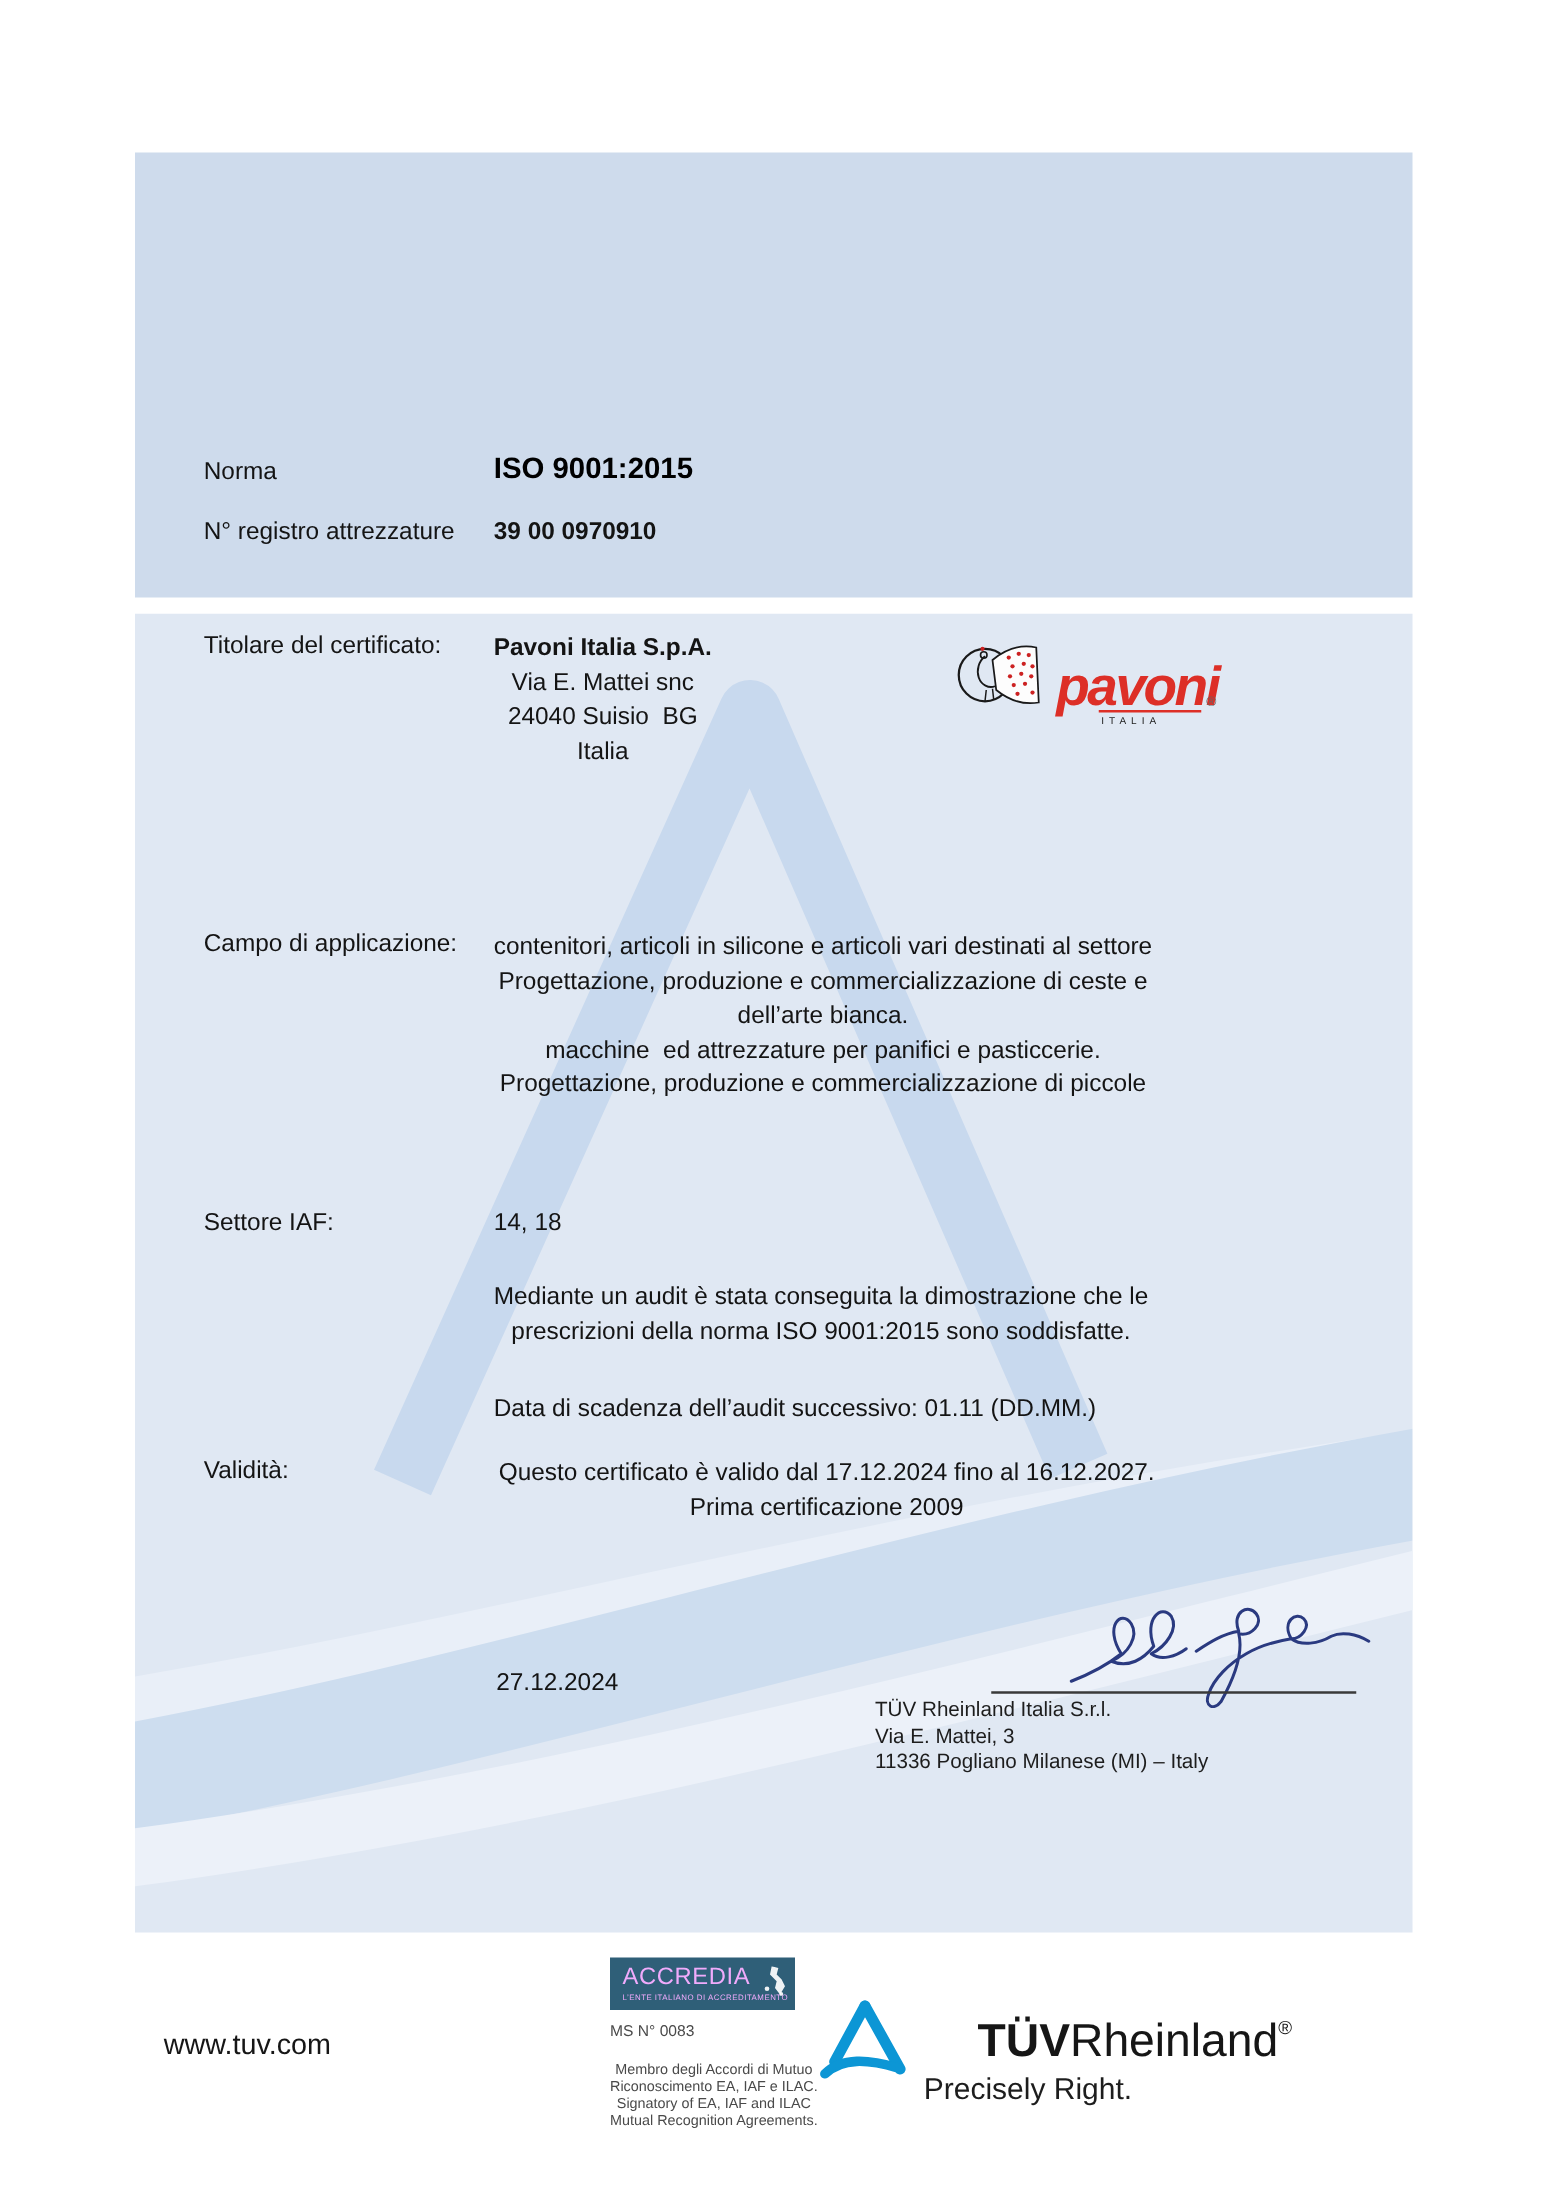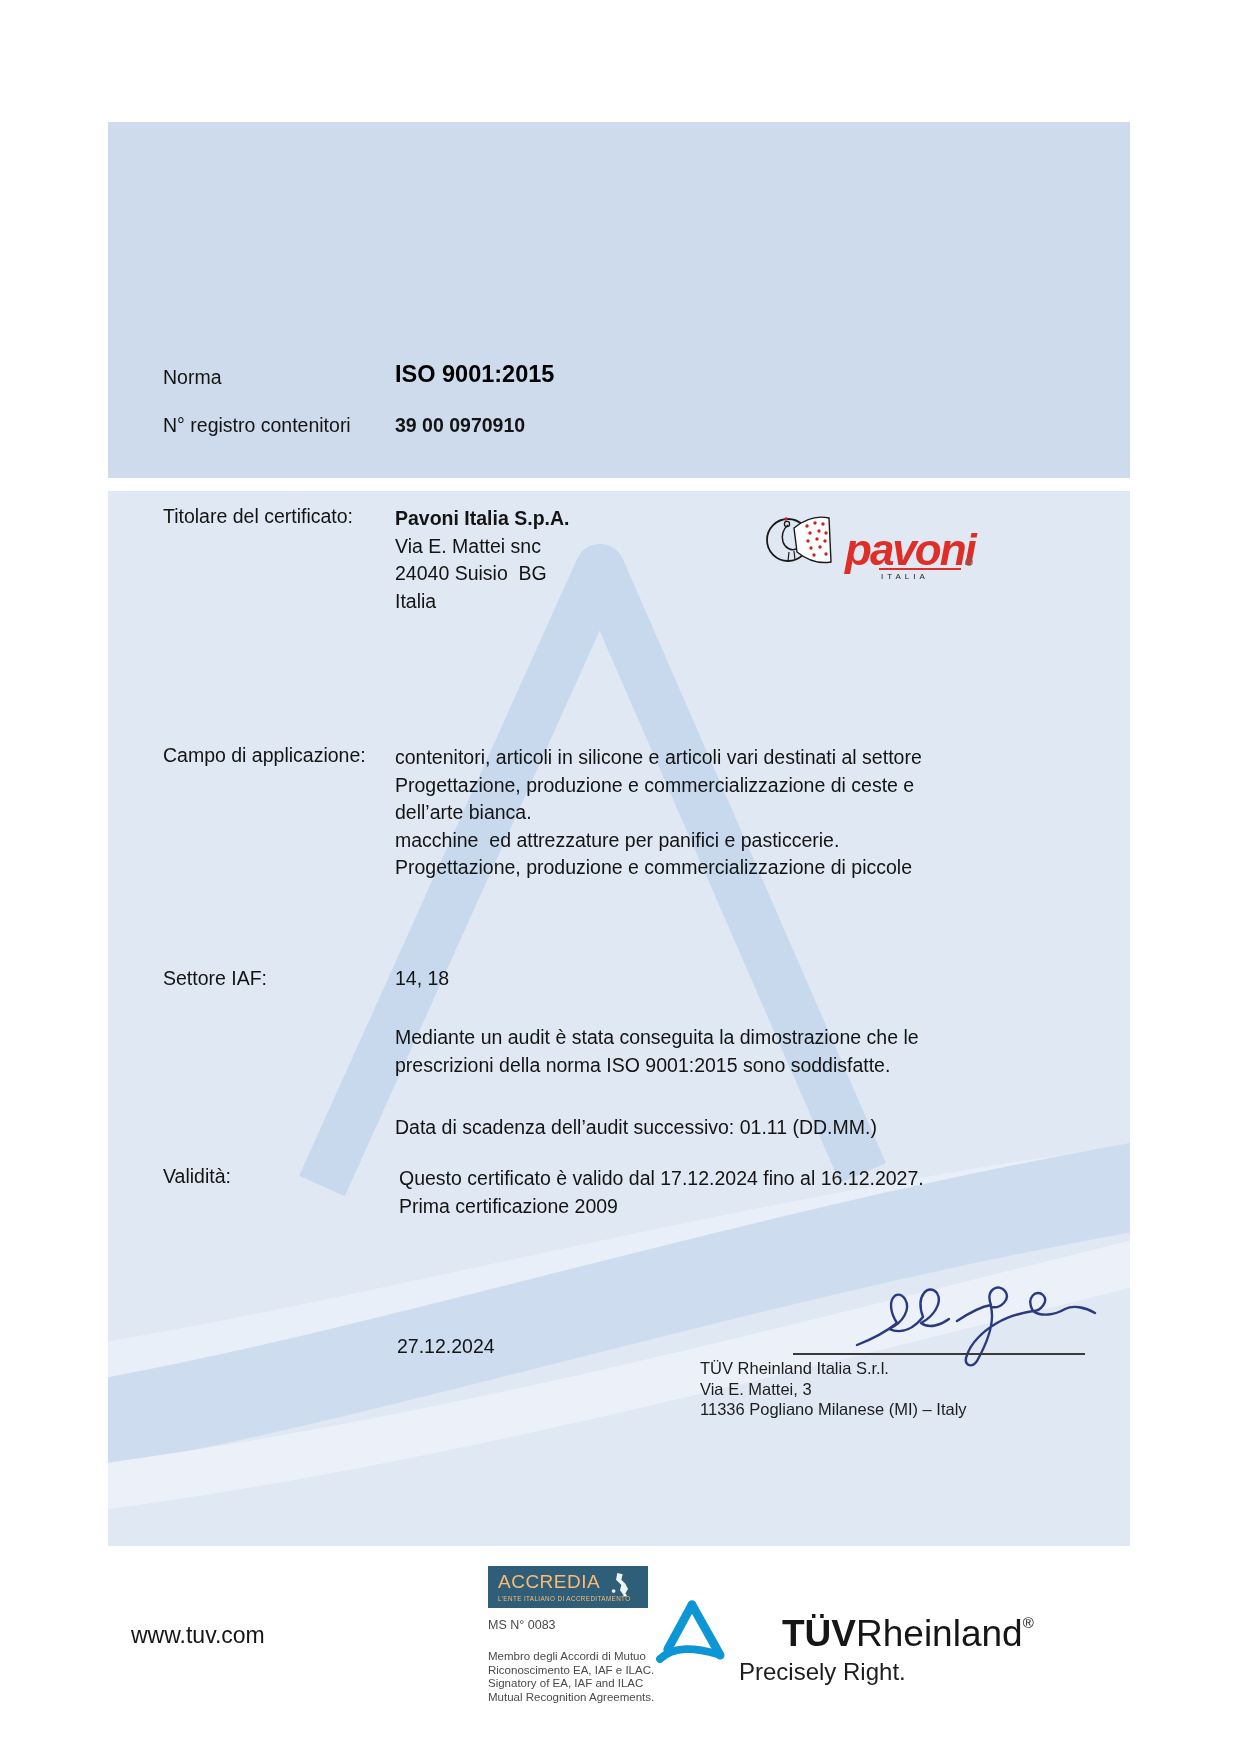--- a/index.html
+++ b/index.html
@@ -6,32 +6,32 @@
   .page{position:relative;width:1241px;height:1755px;background:#ffffff;overflow:hidden;
         font-family:"Liberation Sans",sans-serif;color:#111;}
   .abs{position:absolute;}
   .band{position:absolute;left:108px;width:1022px;}
   .band-header{top:122px;height:356px;background:#cedbec;}
   .band-body{top:491px;height:1055px;background:#e0e8f3;overflow:hidden;}
   .doc-title{font-size:93px;line-height:1.05;color:#000;letter-spacing:-1px;}
   .lbl{font-size:19.5px;color:#141414;}
   .val{font-size:19.5px;color:#141414;}
   .b{font-weight:bold;}
-  .line{white-space:pre;}
+  .line{white-space:pre;text-align:center;}
   .block{line-height:27.5px;font-size:19.5px;color:#141414;}
   .norma-val{font-size:23.5px;font-weight:bold;color:#000;}
   .z2{z-index:2;}
   .watermark{position:absolute;left:0;top:0;z-index:0;pointer-events:none;}
   .sig-rule{height:2px;background:#3a3a3a;}
   .issuer{font-size:16.5px;line-height:20.5px;color:#1d1d1d;}
   .pav-word{font-size:44px;font-weight:bold;font-style:italic;letter-spacing:-2px;color:#dd2f27;line-height:1;}
   .pav-sub{font-size:8px;letter-spacing:4px;color:#222;}
   .pav-rule{height:2px;background:#dd2f27;}
   .pav-reg{font-size:11px;color:#666;}
-  .accredia-box{width:160px;height:42px;background:#2f5f78;color:#fdba74;}
+  .accredia-box{width:148px;height:42px;background:#2f5f78;color:#f0abfc;}
   .accredia-name{font-size:19px;letter-spacing:.5px;line-height:20px;}
   .accredia-sub{font-size:6.3px;letter-spacing:.4px;white-space:pre;}
   .ms{font-size:12.5px;color:#4a4a4a;}
   .mutual{font-size:11.5px;line-height:13.5px;color:#4a4a4a;}
   .tuv-word{font-size:37px;color:#161616;line-height:40px;white-space:nowrap;}
   .tuv-word .bold{font-weight:bold;margin-left:45px;}
   .tuv-word sup{font-size:15px;vertical-align:18px;}
   .tagline{font-size:24px;color:#1d1d1d;}
   .website{font-size:23px;color:#161616;}
 </style>
@@ -48,21 +48,21 @@
       <path d="M-40,880 C280,830 620,730 1060,672" fill="none" stroke="#e9eff8" stroke-width="46"></path>
       <path d="M-40,938 C280,884 640,762 1060,690" fill="none" stroke="#cdddef" stroke-width="88"></path>
       <path d="M-40,1000 C320,956 700,852 1060,764" fill="none" stroke="#ecf1f9" stroke-width="46"></path>
     </svg>
   </div>
 
 
   <div class="abs lbl z2" style="left:163px;top:366px;">Norma</div>
   <div class="abs norma-val z2" style="left:395px;top:361px;">ISO 9001:2015</div>
 
-  <div class="abs lbl z2" style="left:163px;top:414px;">N° registro contenitori</div>
+  <div class="abs lbl z2" style="left:163px;top:414px;">N° registro attrezzature</div>
   <div class="abs val b z2" style="left:395px;top:414px;">39 00 0970910</div>
 
   <div class="abs lbl z2" style="left:163px;top:505px;">Titolare del certificato:</div>
   <div class="abs block z2" style="left:395px;top:505px;">
     <div class="line b">Pavoni Italia S.p.A.</div>
     <div class="line">Via E. Mattei snc</div>
     <div class="line">24040 Suisio  BG</div>
     <div class="line">Italia</div>
   </div>
 

